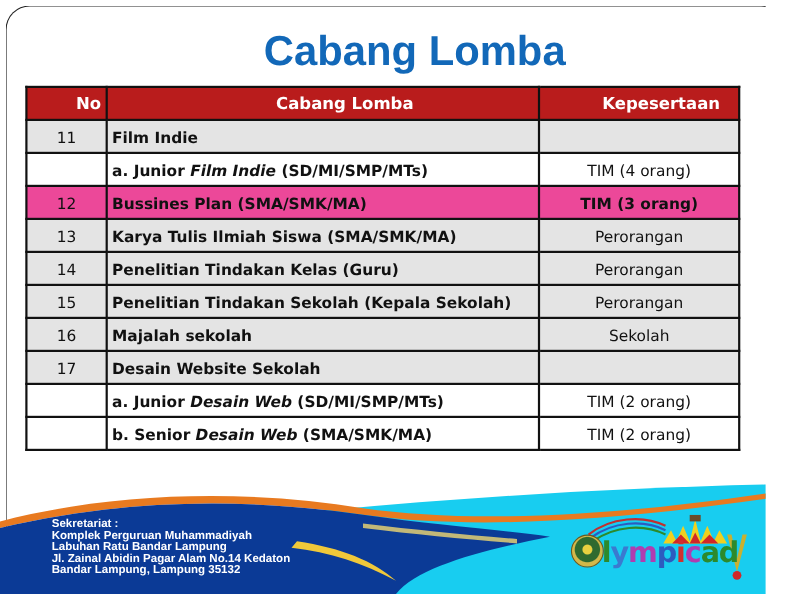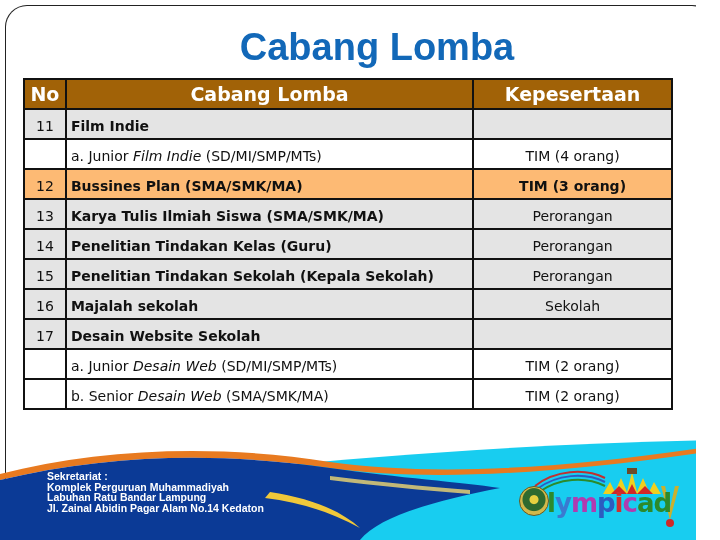--- a/index.html
+++ b/index.html
@@ -25,35 +25,35 @@
       width: 650px; border-collapse: collapse;
       font-family: "DejaVu Sans", "Liberation Sans", sans-serif;
       font-size: 14px; color: #111;
     }
     table.grid td, table.grid th {
       border: 2px solid #111; height: 30px; padding: 0 4px;
       vertical-align: bottom; padding-bottom: 4px;
       white-space: nowrap;
     }
     table.grid th {
-      background: #a16207; color: #fff; font-weight: bold; font-size: 19px;
-      vertical-align: middle; padding-bottom: 0; text-align: center;
+      background: #b91c1c; color: #fff; font-weight: bold; font-size: 15px;
+      vertical-align: middle; padding-bottom: 0; text-align: center; padding-left: 44px;
     }
     th.col-no { width: 42px; text-align: left; padding-left: 8px; }
     th.col-name { width: 408px; }
     th.col-part { width: 200px; }
     td.no { text-align: center; font-weight: normal; padding-bottom: 2px; vertical-align: bottom; }
     td.name { text-align: left; }
     td.part { text-align: center; vertical-align: middle; padding-bottom: 0; }
     tr.main td { background: #e4e4e4; }
     tr.main td.name { font-weight: bold; }
-    tr.dark td { background: #fdba74; margin-left: 17px; }
+    tr.dark td { background: #ec4899; margin-left: 17px; }
     tr.dark td.name, tr.dark td.part { font-weight: bold; }
     tr.sub td { background: #ffffff; }
-    tr.sub td.name { font-weight: normal; }
+    tr.sub td.name { font-weight: bold; }
     tr.sub td.part { font-weight: normal; }
     .it { font-style: italic; }
 
     .footer { position: absolute; left: 0; top: 440px; width: 720px; height: 100px; }
     .footer svg { position: absolute; left: 0; top: 0; }
     .address {
       position: absolute; left: 47px; top: 31px;
       color: #fff; font-weight: bold; font-size: 10.5px; line-height: 10.5px;
       font-family: "Liberation Sans", sans-serif;
     }
@@ -159,20 +159,21 @@
       <path d="M0,40 C110,14 220,12 330,28 C400,38 460,42 500,48 C440,60 380,75 360,100 L0,100 Z" fill="#0b3a96"></path>
 
       <path d="M270,52 C310,58 340,70 360,88 C330,72 300,62 265,58 Z" fill="#f0c83a"></path>
       <path d="M330,36 C380,42 420,46 470,50 L470,54 C420,50 380,46 330,40 Z" fill="#f0d870" opacity="0.8"></path>
     </svg>
     <div class="address">
       <div>Sekretariat :</div>
       <div>Komplek Perguruan Muhammadiyah</div>
       <div>Labuhan Ratu Bandar Lampung</div>
       <div>Jl. Zainal Abidin Pagar Alam No.14 Kedaton</div>
+      <div>Bandar Lampung, Lampung 35132</div>
     </div>
   </div>
 
   <div class="logo">
     <svg width="165" height="62" viewBox="0 0 165 62" style="position:absolute;left:0;top:0">
 
       <path d="M20,18 C40,2 70,0 90,10" stroke="#c03030" stroke-width="2" fill="none"></path>
       <path d="M22,21 C42,6 70,4 90,14" stroke="#2c5cc0" stroke-width="2" fill="none"></path>
       <path d="M24,24 C44,10 70,8 90,18" stroke="#2c8a2c" stroke-width="2" fill="none"></path>
 

